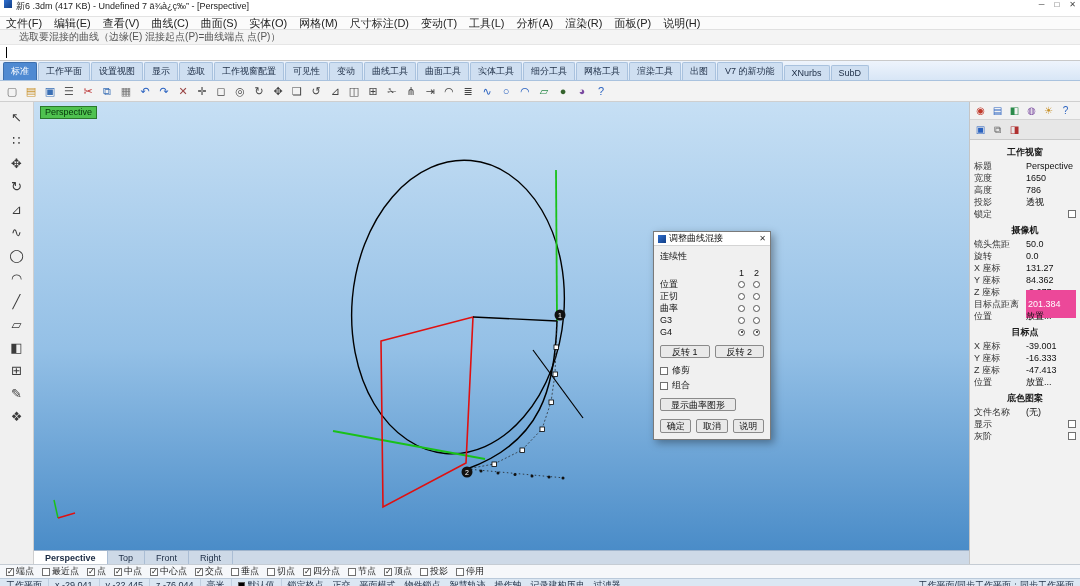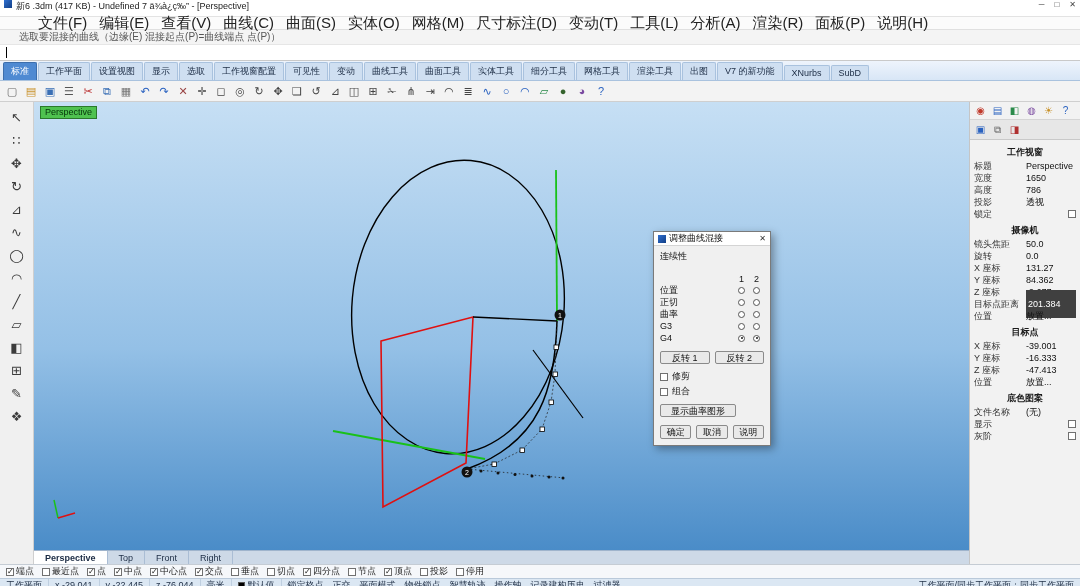--- a/index.html
+++ b/index.html
@@ -7,21 +7,21 @@
     font-family:"Liberation Sans","DejaVu Sans",sans-serif; background:#fff; }
 
   
   .titlebar{height:17px;display:flex;align-items:flex-start;gap:4px;padding:0 4px;
     background:#ffffff;border-bottom:1px solid #e3e3e3;font-size:9px;color:#222;}
   .app-icon{width:8px;height:8px;background:linear-gradient(135deg,#2f6fd0,#123f86);flex:none;}
   .win-btns{margin-left:auto;display:flex;gap:10px;font-size:8px;color:#444;}
   .win-btns span{cursor:default;}
 
   .menubar{height:13px;display:flex;align-items:center;background:#fbfbfb;
-    border-bottom:1px solid #e0e0e0;font-size:15px;color:#222;padding-left:32px;}
+    border-bottom:1px solid #e0e0e0;font-size:11px;color:#222;}
   .menu-item{padding:0 6px;white-space:nowrap;}
 
   .cmd1{height:15px;display:flex;align-items:center;padding:0 19px;background:#f4f4f4;
     border-bottom:1px solid #e6e6e6;font-size:10px;color:#555;white-space:nowrap;}
   .cmd2{height:16px;display:flex;align-items:center;padding:0 5px;background:#ffffff;
     border-bottom:1px solid #c9c9c9;font-size:10px;color:#111;white-space:nowrap;}
   .caret{display:inline-block;width:1px;height:11px;background:#000;margin-left:1px;}
 
   .tabbar{height:20px;display:flex;align-items:flex-end;gap:1px;padding:2px 3px 0;
     background:linear-gradient(#eef4fc,#d8e6f6);border-bottom:1px solid #a9c2de;font-size:9px;}
@@ -53,21 +53,21 @@
   .vp-tab.active{background:#ffffff;font-weight:bold;}
 
   
   .dialog{position:absolute;left:619px;top:129px;width:118px;z-index:5;background:#f0f0f0;
     border:1px solid #7a7a7a;box-shadow:3px 3px 8px rgba(0,0,0,.35);font-size:9px;color:#111;}
   .dlg-title{height:14px;display:flex;align-items:center;gap:3px;padding:0 4px;
     background:#ffffff;border-bottom:1px solid #d4d4d4;}
   .dlg-icon{width:8px;height:8px;background:linear-gradient(135deg,#2f6fd0,#123f86);flex:none;}
   .dlg-close{margin-left:auto;font-size:8px;color:#333;}
   .dlg-body{padding:4px 6px 6px;}
-  .dlg-sec{margin-bottom:10px;}
+  .dlg-sec{margin-bottom:4px;}
   .dlg-colheads{display:flex;height:11px;align-items:center;}
   .dlg-colheads .sp{flex:1;}
   .hcell{width:15px;text-align:center;}
   .crow{display:flex;align-items:center;height:12px;}
   .crow .lbl{flex:1;}
   .rcell{width:15px;display:flex;justify-content:center;}
   .radio{width:7px;height:7px;border:1px solid #555;border-radius:50%;background:#fff;position:relative;}
   .radio.on::after{content:"";position:absolute;inset:1.5px;background:#1a1a1a;border-radius:50%;}
   .btn{border:1px solid #8a8a8a;background:#e9e9e9;text-align:center;border-radius:2px;color:#111;}
   .flip-row{display:flex;gap:5px;margin:7px 0 6px;}
@@ -83,21 +83,21 @@
   .right-panel{width:111px;flex:none;background:#f2f2f2;border-left:1px solid #c5c5c5;
     font-size:9px;color:#222;display:flex;flex-direction:column;overflow:hidden;}
   .rp-iconrow{display:flex;gap:4px;padding:2px 4px;align-items:center;}
   .rp-iconrow.tabs{background:#e7e7e7;border-top:1px solid #d5d5d5;border-bottom:1px solid #c9c9c9;padding:3px 4px;}
   .rp-icon{width:13px;height:13px;display:flex;align-items:center;justify-content:center;font-size:10px;}
   .rp-body{flex:1;padding:2px 4px;overflow:hidden;}
   .rp-section-title{font-weight:bold;color:#1a1a1a;margin:4px 0 1px;text-align:center;}
   .rp-row{display:flex;align-items:center;height:12px;}
   .rp-label{width:52px;flex:none;color:#333;white-space:nowrap;overflow:hidden;}
   .rp-value{flex:1;white-space:nowrap;overflow:hidden;color:#111;min-width:0;}
-  .rp-value.highlight{background:#404040;color:#fff;padding:9px 2px;}
+  .rp-value.highlight{background:#ec4899;color:#fff;padding:9px 2px;}
   .rp-check{display:none;}
   .rp-check.show{display:block;}
 
   
   .osnap{height:14px;display:flex;align-items:center;gap:8px;padding:0 6px;
     background:#f5f7fa;border-top:1px solid #c5ccd4;font-size:9px;color:#222;}
   .osnap-item{display:flex;align-items:center;gap:2px;white-space:nowrap;}
 
   .statusbar{height:13px;display:flex;align-items:center;background:#dbe7f3;
     border-top:1px solid #b9c9da;font-size:9px;color:#1d2d44;}

